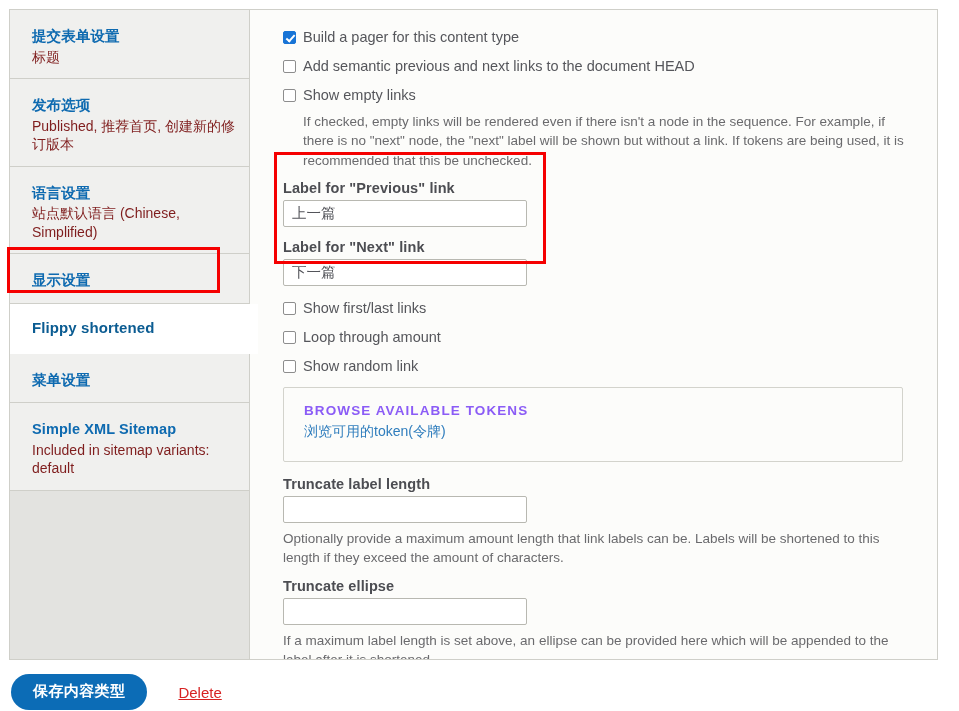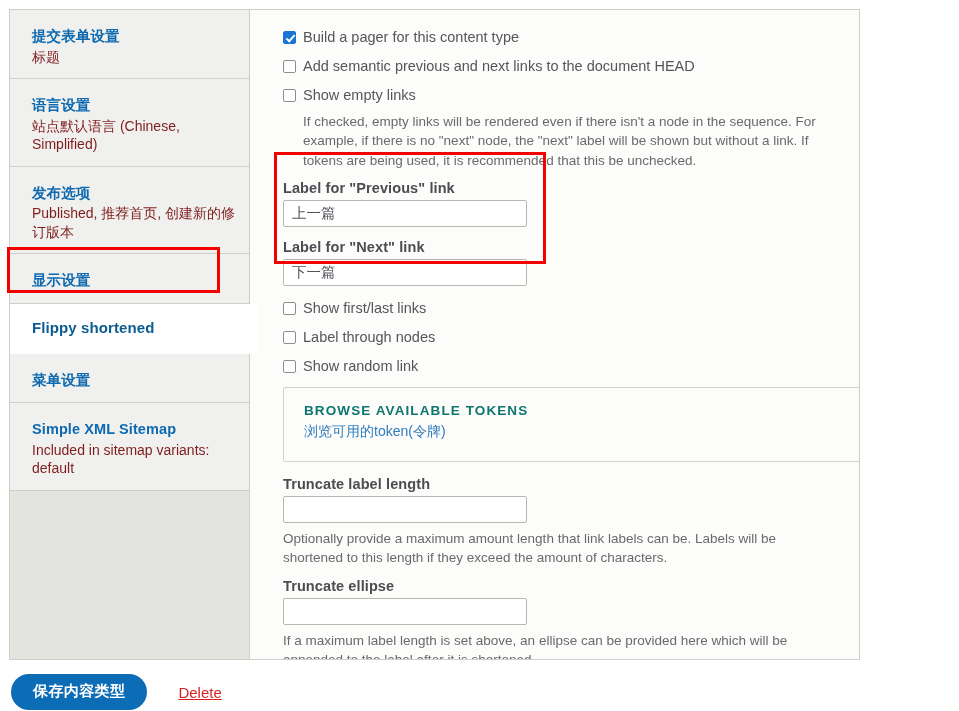--- a/index.html
+++ b/index.html
@@ -71,21 +71,21 @@
     pointer-events: none;
     z-index: 20;
   }
   #annot-tab { left: 7px; top: 247px; width: 213px; height: 46px; }
   #annot-fields { left: 274px; top: 152px; width: 272px; height: 112px; }
 
   
   .content {
     position: absolute;
     left: 249px; top: 9px;
-    width: 611px;
+    width: 689px;
     height: 651px;
     background: #fcfcfa;
     border: 1px solid #cfcfc9;
     padding: 18px 24px 10px 33px;
     overflow: hidden;
   }
 
   .chk-row {
     display: flex;
     align-items: flex-start;
@@ -155,21 +155,21 @@
 
   .token-box {
     border: 1px solid #d3d3cc;
     background: #fcfcfa;
     border-radius: 2px;
     padding: 15px 18px 20px 20px;
     margin: 11px 0 14px 0;
     width: 620px;
   }
   .token-title {
-    color: #0f766e;
+    color: #8b5cf6;
     font-weight: bold;
     font-size: 13.5px;
     letter-spacing: 1.1px;
     margin-bottom: 4px;
   }
   .token-link {
     color: #2f7dbd;
     font-size: 14px;
     text-decoration: none;
     cursor: pointer;
@@ -212,30 +212,30 @@
 
   <div class="sidebar">
     <div class="sidebar-inner">
 
       <div class="tab">
         <span class="tab-title">提交表单设置</span>
         <span class="tab-sub">标题</span>
       </div>
 
       <div class="tab">
+        <span class="tab-title">发布选项</span>
+        <span class="tab-sub">Published, 推荐首页, 创建新的修订版本</span>
+      </div>
+
+      <div class="tab">
         <span class="tab-title">语言设置</span>
         <span class="tab-sub">站点默认语言 (Chinese, Simplified)</span>
       </div>
 
       <div class="tab">
-        <span class="tab-title">发布选项</span>
-        <span class="tab-sub">Published, 推荐首页, 创建新的修订版本</span>
-      </div>
-
-      <div class="tab">
         <span class="tab-title">显示设置</span>
       </div>
 
       <div class="tab active">
         <span class="tab-title">Flippy shortened</span>
       </div>
 
       <div class="tab">
         <span class="tab-title">菜单设置</span>
       </div>
@@ -277,21 +277,21 @@
 
     <div class="block-gap-m"></div>
 
     <div class="chk-row">
       <span class="cbox"></span>
       <span class="chk-label">Show first/last links</span>
     </div>
 
     <div class="chk-row">
       <span class="cbox"></span>
-      <span class="chk-label">Label through nodes</span>
+      <span class="chk-label">Loop through amount</span>
     </div>
 
     <div class="chk-row">
       <span class="cbox"></span>
       <span class="chk-label">Show random link</span>
     </div>
 
     <div class="token-box">
       <div class="token-title">BROWSE AVAILABLE TOKENS</div>
       <a class="token-link">浏览可用的token(令牌)</a>

